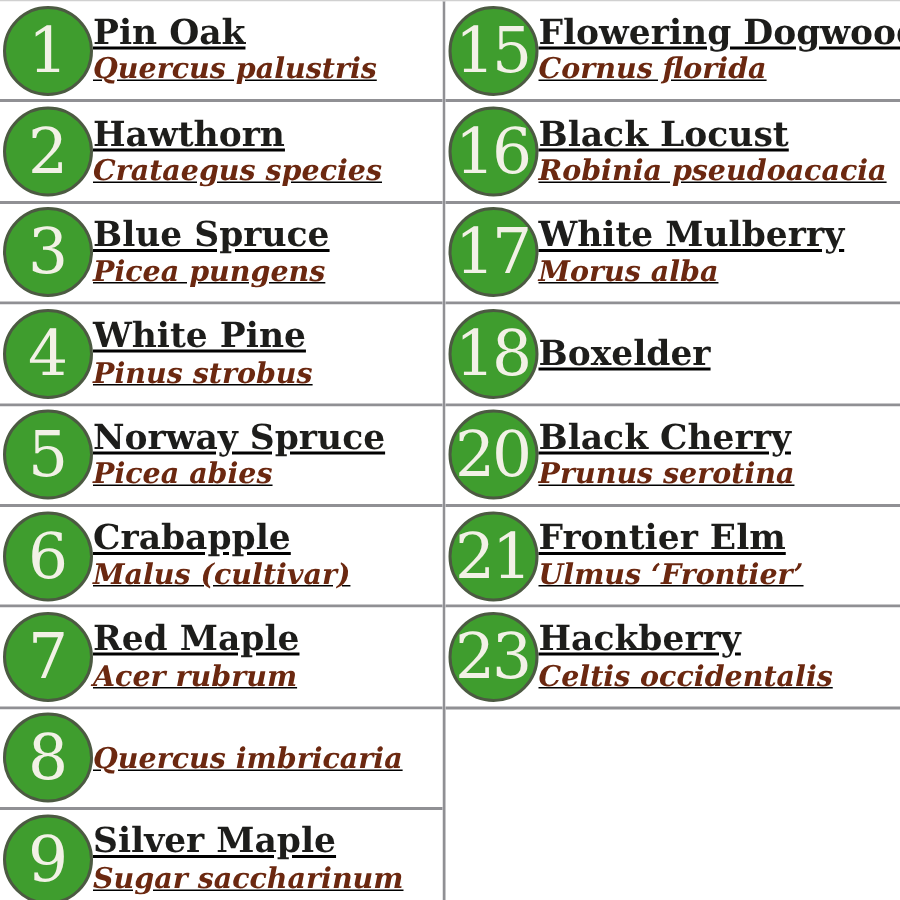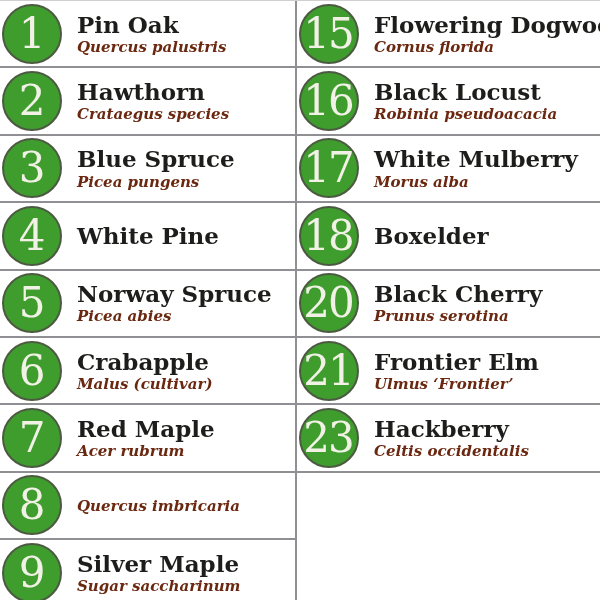--- a/index.html
+++ b/index.html
@@ -49,36 +49,36 @@
   }
   .num {
     font-family: "DejaVu Serif", serif;
     font-size: 42px;
     line-height: 1;
     letter-spacing: -2px;
     padding-right: 2px;
     color: var(--number-text, #f2f1e6);
   }
   .names {
-    margin-left: 15px;
     min-width: 0;
+    text-decoration: underline;
   }
   .common {
     font-family: "DejaVu Serif", serif;
     font-weight: bold;
     font-size: 23px;
     line-height: 1.1;
     color: var(--common-name, #1d1d1b);
     white-space: nowrap;
   }
   .sci {
     font-family: "DejaVu Serif", serif;
     font-weight: bold;
     font-style: italic;
-    font-size: 15px;
+    font-size: 19px;
     line-height: 1.2;
     margin-top: 1px;
     color: var(--scientific-name, #6b2810);
     white-space: nowrap;
   }
 </style>
 </head>
 <body>
 
 <div class="legend">
@@ -112,20 +112,21 @@
       <div class="sci">Picea pungens</div>
     </div>
   </div>
 
   <div class="cell">
     <div class="badge">
       <span class="num">4</span>
     </div>
     <div class="names">
       <div class="common">White Pine</div>
+      <div class="sci">Pinus strobus</div>
     </div>
   </div>
 
   <div class="cell">
     <div class="badge">
       <span class="num">5</span>
     </div>
     <div class="names">
       <div class="common">Norway Spruce</div>
       <div class="sci">Picea abies</div>

